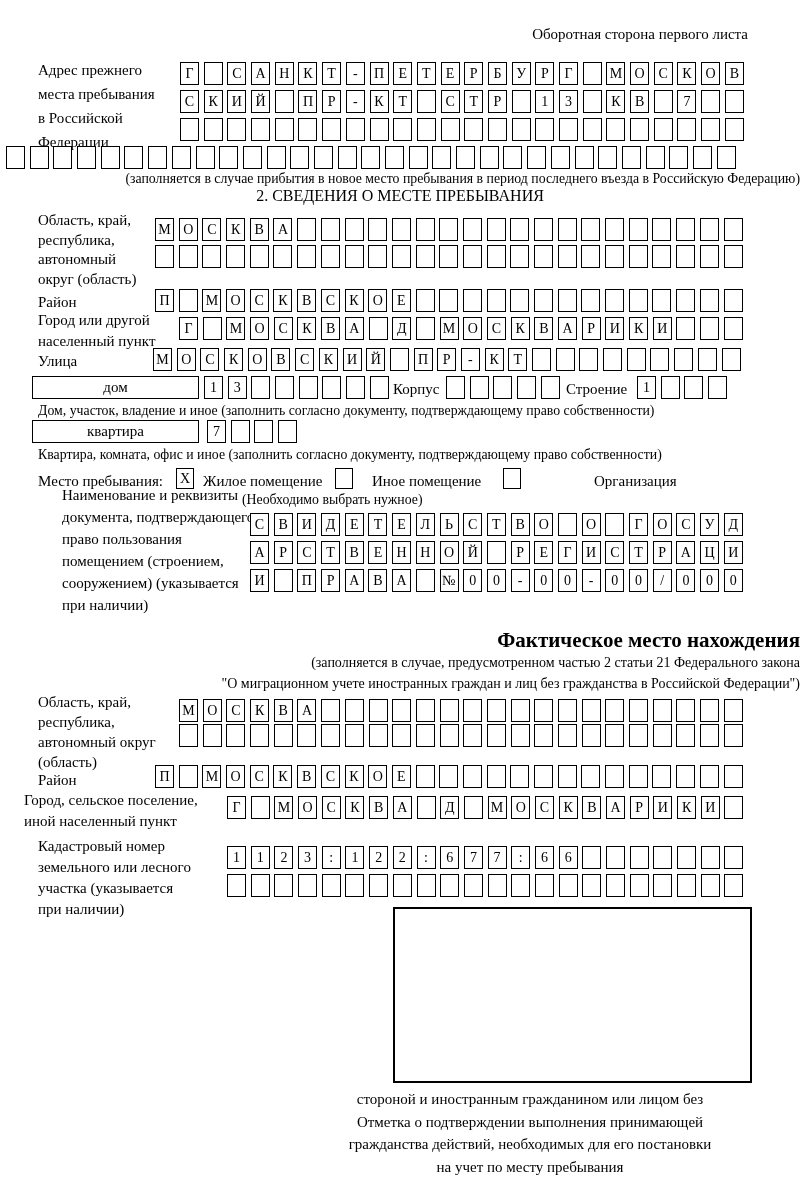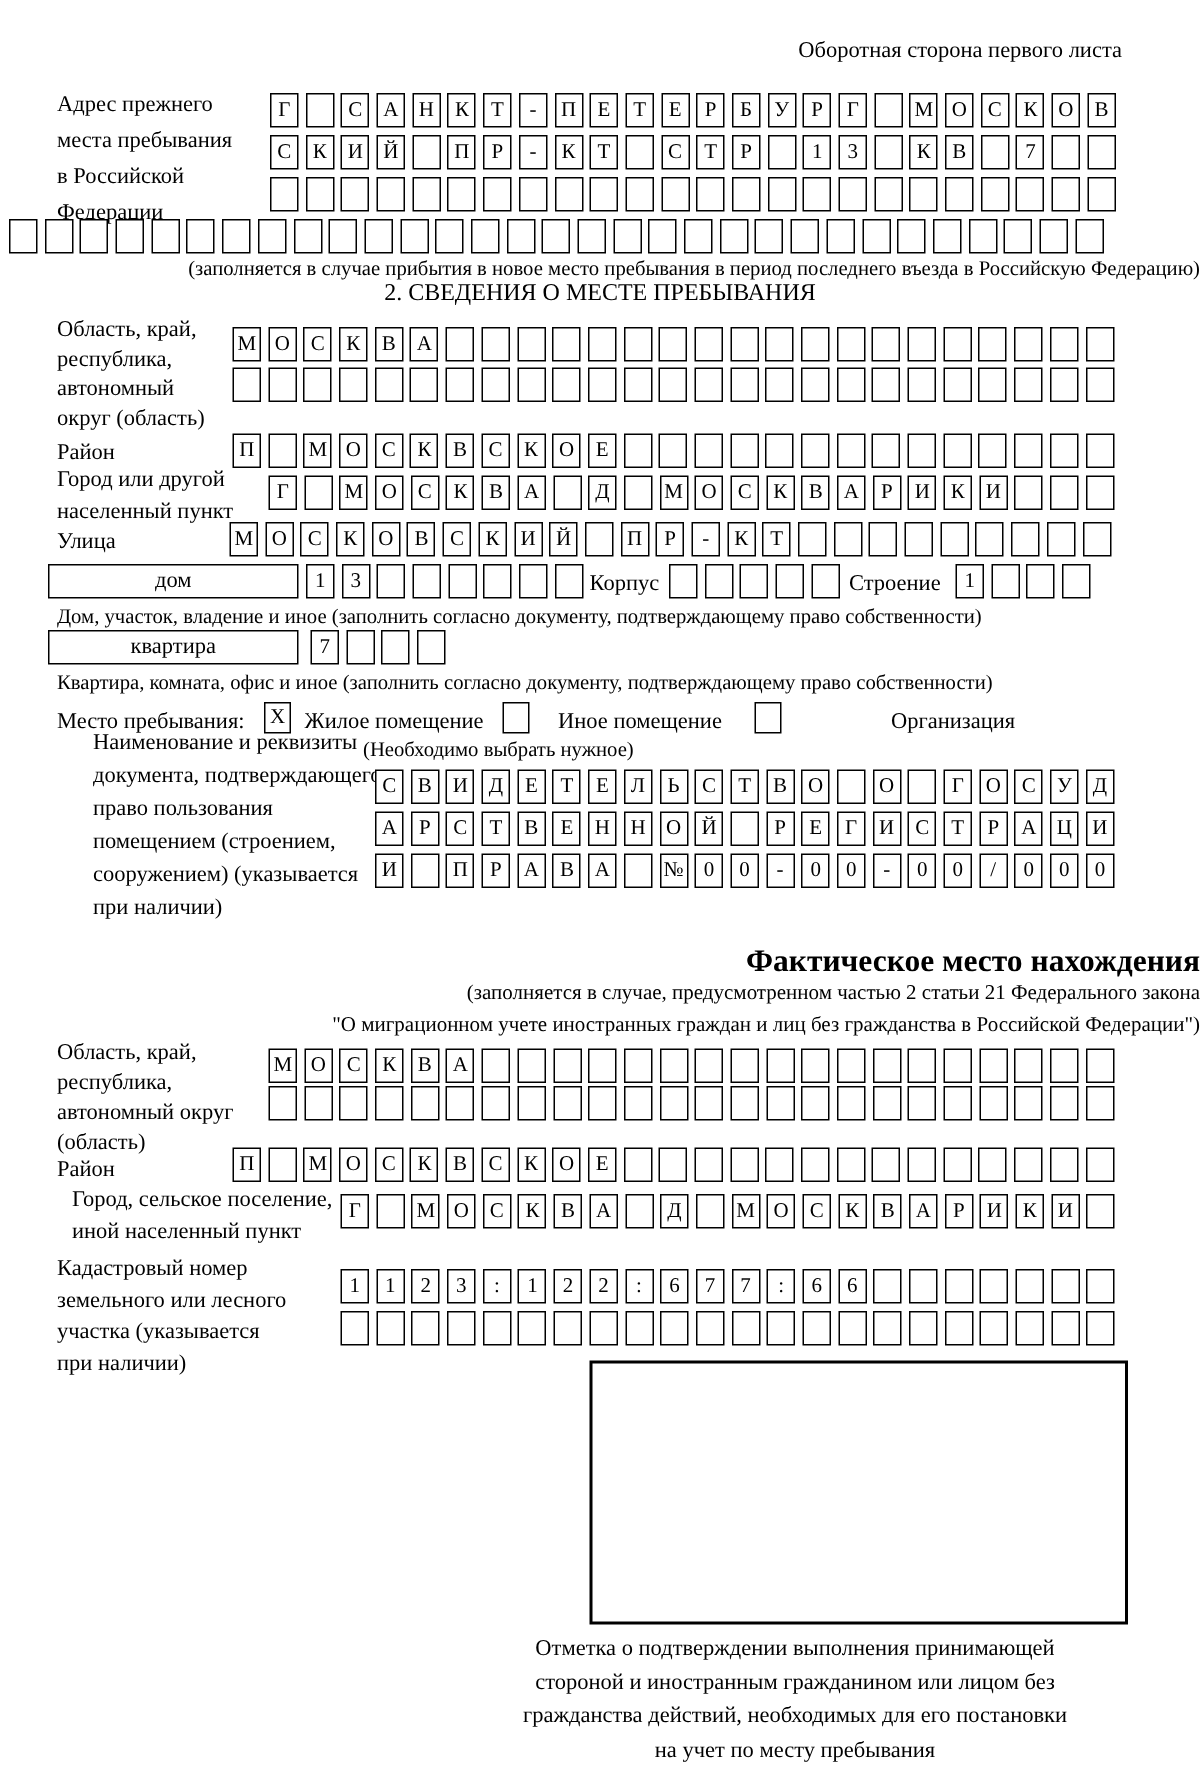--- a/index.html
+++ b/index.html
@@ -518,21 +518,21 @@
       <span class="cell"></span>
       <span class="cell"></span>
       <span class="cell"></span>
       <span class="cell"></span>
       <span class="cell"></span>
       <span class="cell"></span>
       <span class="cell"></span>
       <span class="cell"></span>
     </div>
 
-  <div class="abs label" style="left:48px; top:790px; line-height:21px;">
+  <div class="abs label" style="left:24px; top:790px; line-height:21px;">
       <div>Город, сельское поселение,</div>
       <div>иной населенный пункт</div>
     </div>
   <div class="boxrow" style="left:227px; top:796px;">
       <span class="cell">Г</span>
       <span class="cell"></span>
       <span class="cell">М</span>
       <span class="cell">О</span>
       <span class="cell">С</span>
       <span class="cell">К</span>
@@ -604,19 +604,19 @@
       <span class="cell"></span>
       <span class="cell"></span>
       <span class="cell"></span>
       <span class="cell"></span>
       <span class="cell"></span>
       <span class="cell"></span>
     </div>
 
   <div class="stamp" style="left:393px; top:907px; width:359px; height:176px;"></div>
   <div class="abs" style="left:300px; top:1088px; width:460px; text-align:center; font-size:15px; line-height:22.5px;">
+      <div>стороной и иностранным гражданином или лицом без</div>
       <div>Отметка о подтверждении выполнения принимающей</div>
-      <div>стороной и иностранным гражданином или лицом без</div>
       <div>гражданства действий, необходимых для его постановки</div>
       <div>на учет по месту пребывания</div>
     </div>
 
 </div>
 
 </body></html>

